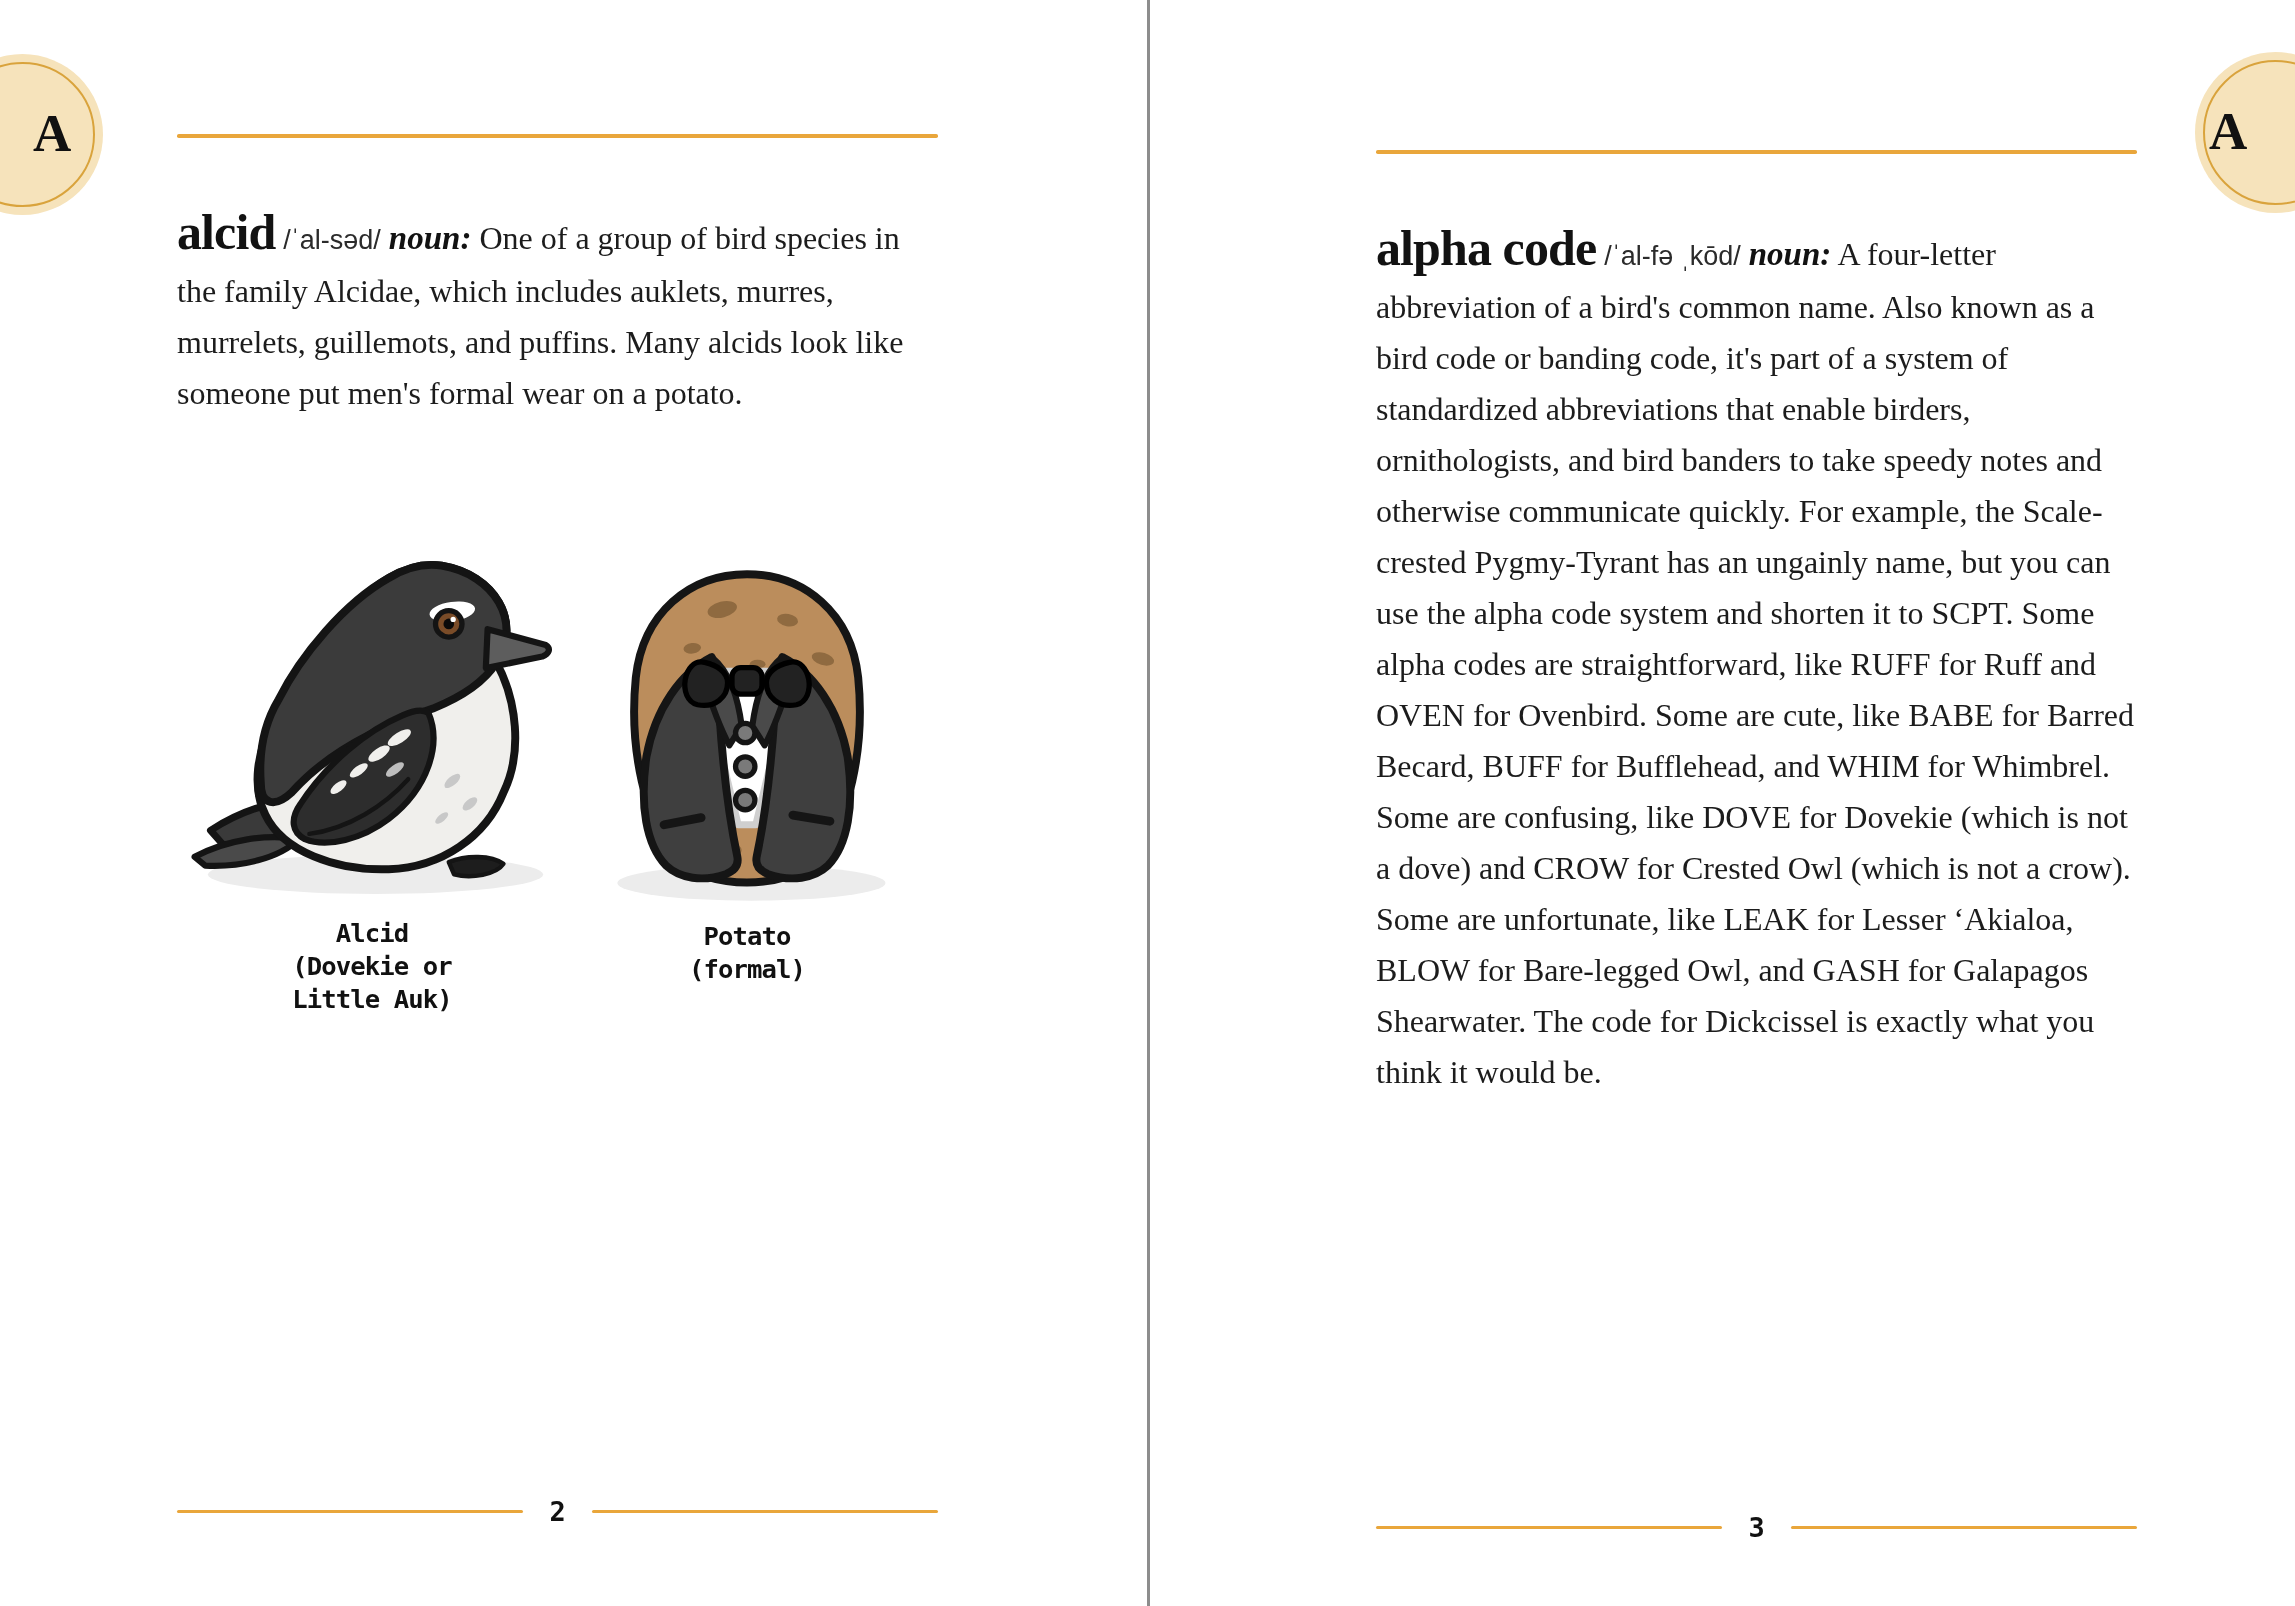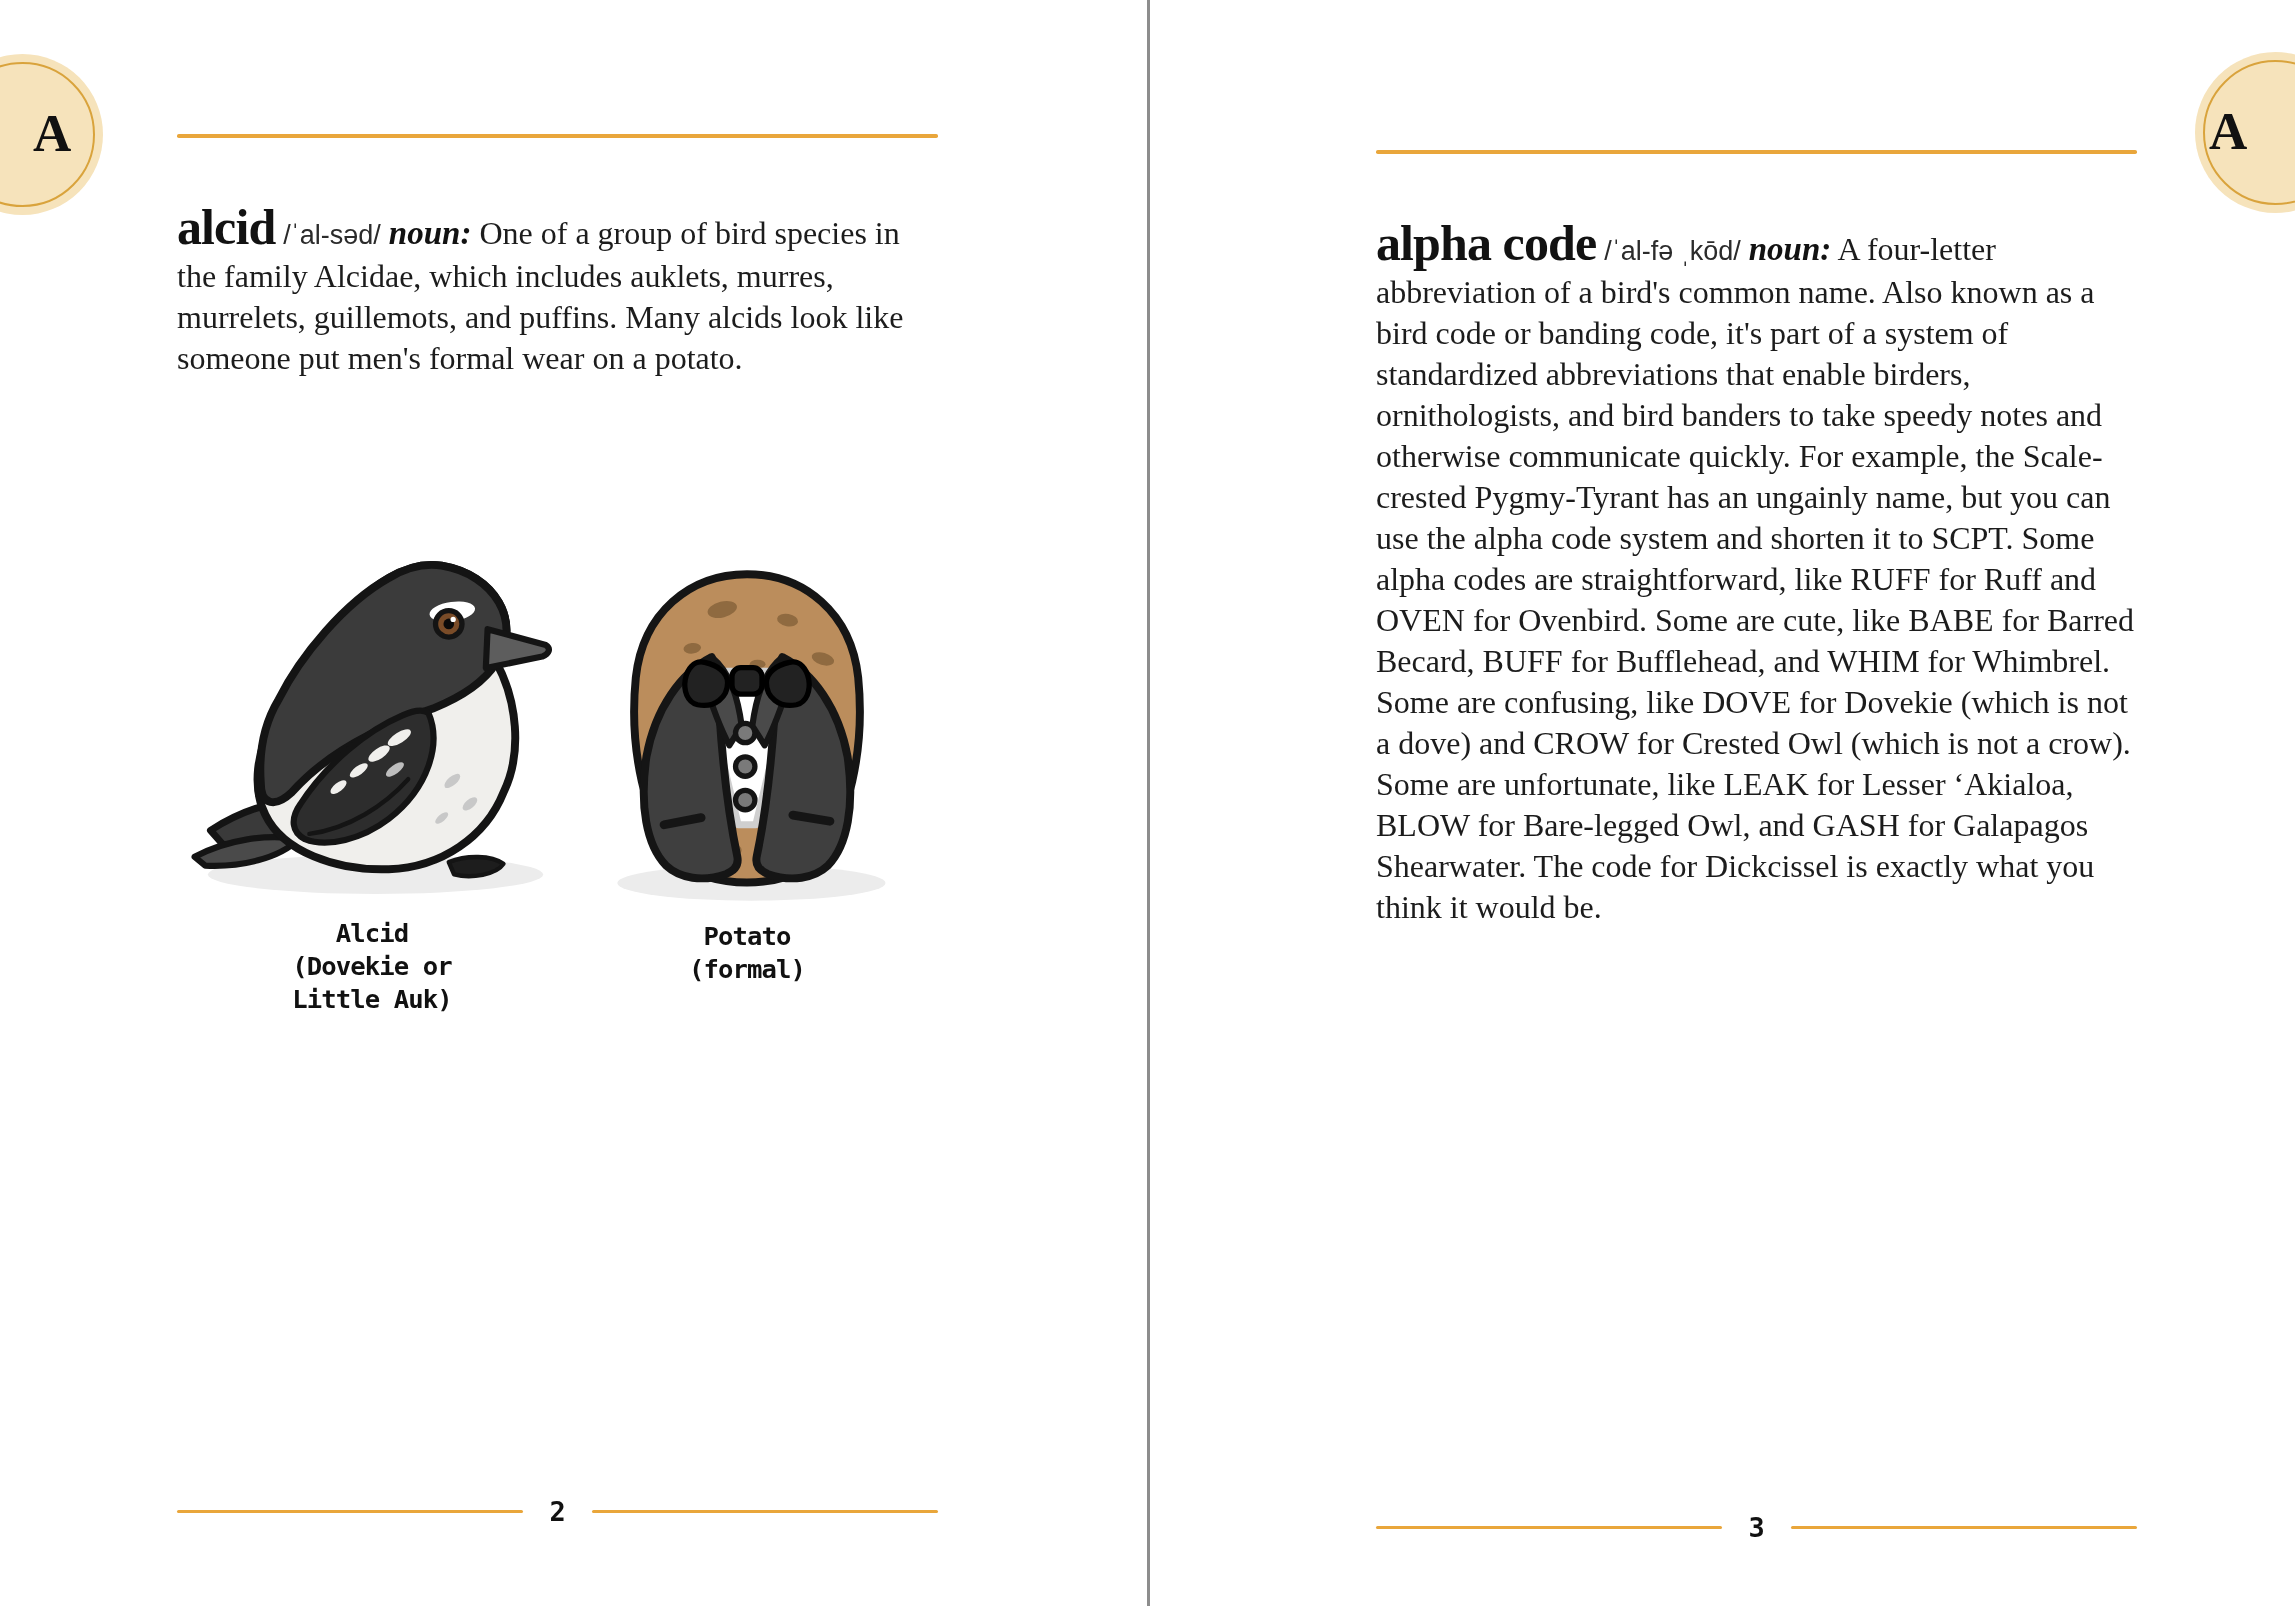--- a/index.html
+++ b/index.html
@@ -33,21 +33,21 @@
   .page { position:absolute; top:0; width:761px; height:1607px; }
   .page-left  { left:177px; }
   .page-right { left:1376px;margin-top:16px; }
   .toprule {
     position:absolute; top:134px; left:0; right:0; height:4.4px;
     background:#e9a63b; border-radius:1.8px;
   }
   
   .entry {
     position:absolute; top:207px; left:0; right:0; margin:0;
-    font-size:32px; line-height:41px; text-align:left;
+    font-size:32px; line-height:51px; text-align:left;
   }
   .headword {
     font-family:"Liberation Serif", serif; font-weight:bold; font-size:50px;
     letter-spacing:-0.9px; color:#121212;
   }
   .pron {
     font-family:"Liberation Sans", sans-serif; font-size:27px; color:#2b2b2b;
   }
   .pos {
     font-family:"Liberation Serif", serif; font-weight:bold; font-style:italic;

